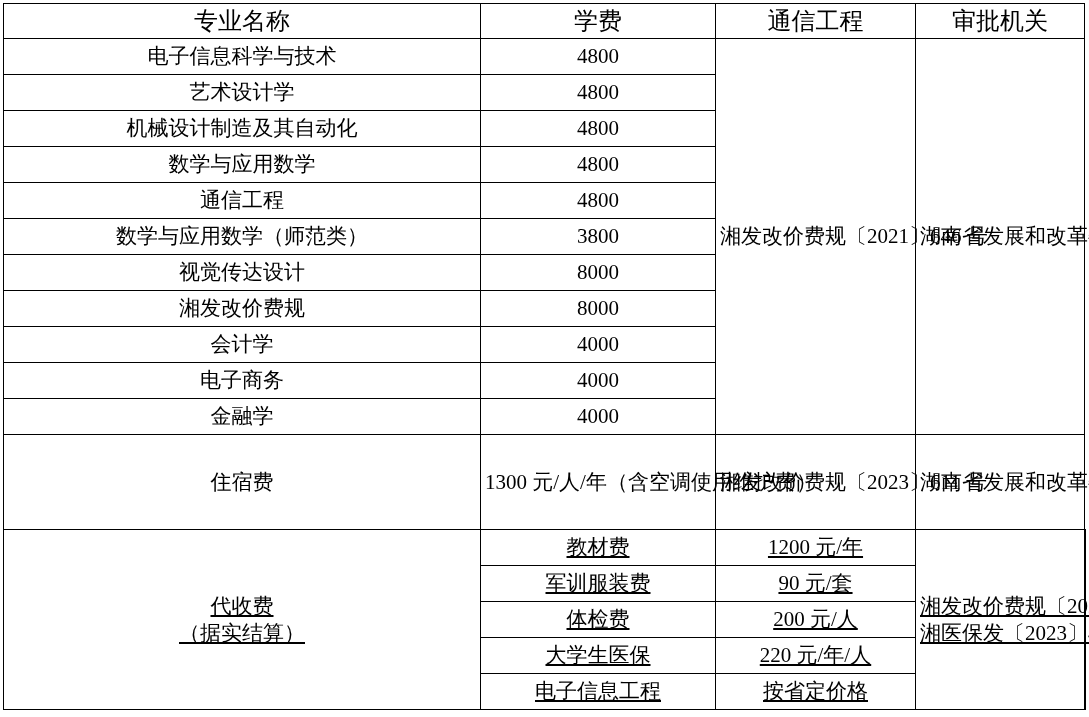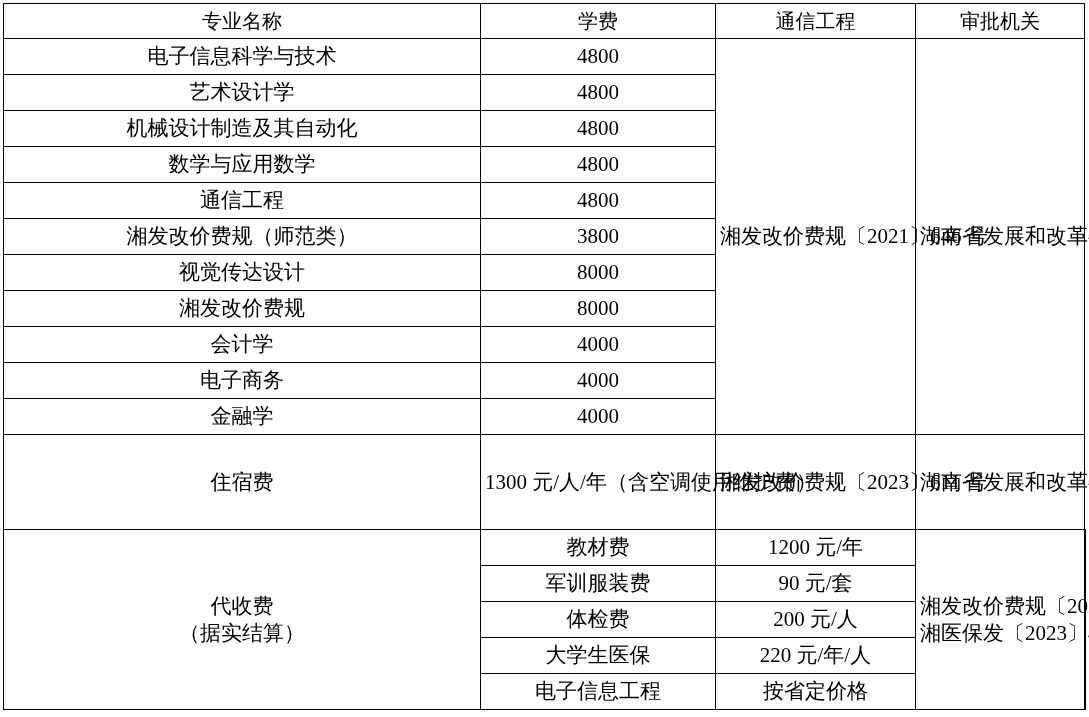--- a/index.html
+++ b/index.html
@@ -33,39 +33,39 @@
     vertical-align: middle;
     padding: 0 4px;
     line-height: 1.25;
     white-space: nowrap;
   }
   .col-major { width: 477px; }
   .col-fee   { width: 235px; }
   .col-basis { width: 200px; }
   .col-org   { width: 169px; }
 
-  .row-head td { height: 34px; font-size: 20px; }
+  .row-head td { height: 34px; font-size: 24px; }
   .row-major td { height: 35px; }
   .basis-cell {
     white-space: normal;
     line-height: 1.5;
   }
   .org-cell {
     white-space: normal;
     line-height: 1.5;
   }
   .lodging-label { height: 94px; }
   .lodging-value { font-size: 21px; }
   .agent-label {
     white-space: normal;
     line-height: 1.5;
   }
   .sub-label { width: 208px; }
   .sub-value { width: 269px; }
-  .sub-row td { height: 35px; }
+  .sub-row td { height: 35px; text-decoration: underline; }
   .basis-stack {
     display: block;
   }
 </style>
 </head>
 <body>
 
 <div id="sheet">
   <table class="fee-table">
     <colgroup>
@@ -98,21 +98,21 @@
       </tr>
       <tr class="row-major">
         <td>数学与应用数学</td>
         <td>4800</td>
       </tr>
       <tr class="row-major">
         <td>通信工程</td>
         <td>4800</td>
       </tr>
       <tr class="row-major">
-        <td>湘发改价费规（师范类）</td>
+        <td>数学与应用数学（师范类）</td>
         <td>3800</td>
       </tr>
       <tr class="row-major">
         <td>视觉传达设计</td>
         <td>8000</td>
       </tr>
       <tr class="row-major">
         <td>湘发改价费规</td>
         <td>8000</td>
       </tr>

